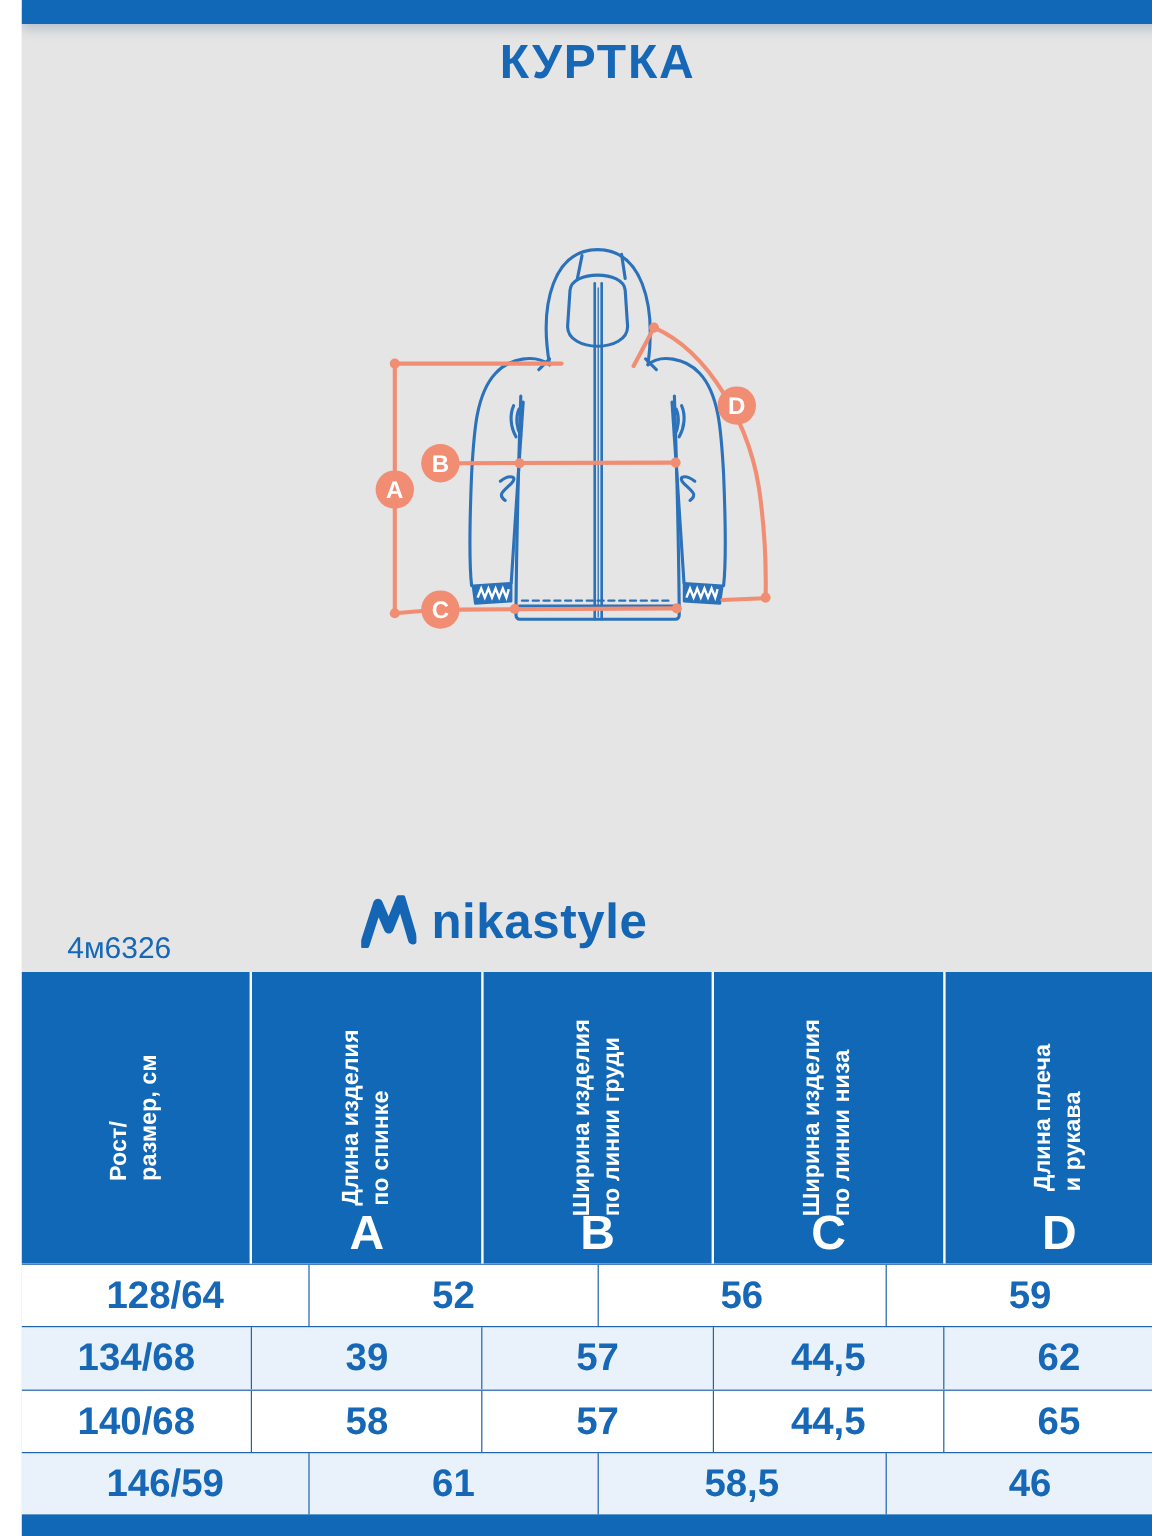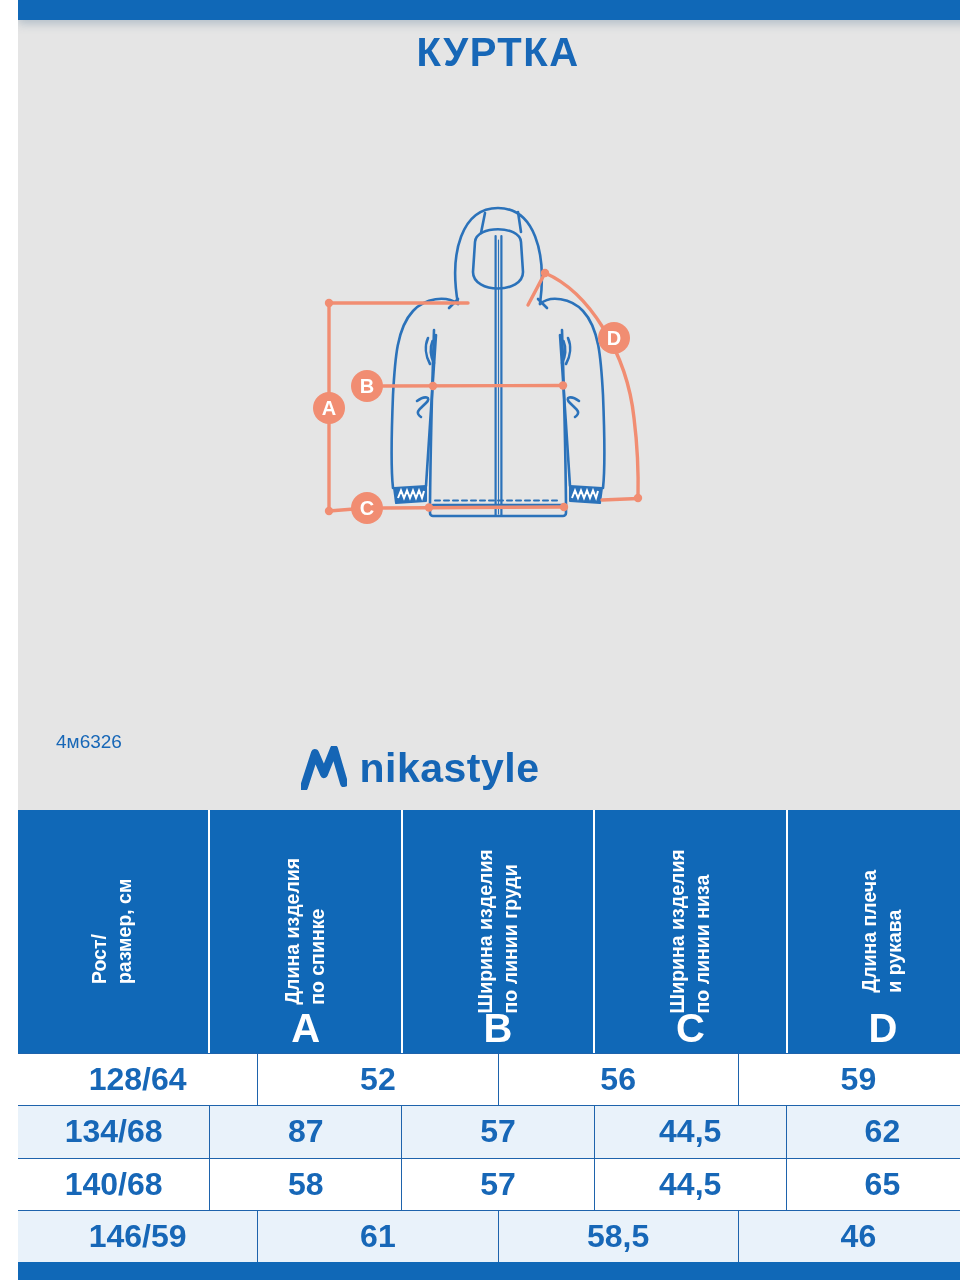--- a/index.html
+++ b/index.html
@@ -16,22 +16,22 @@
     background:#1068B7;
   }
   .title {
     position:absolute; top:30px; left:0; width:960px; text-align:center;
     font-size:40px; font-weight:bold; letter-spacing:1.5px; color:#1767B7;
   }
   .diagram {
     position:absolute; left:280px; top:180px; width:400px; height:360px;
   }
   .product-code {
-    position:absolute; left:38px; top:731px;
-    font-size:19px; color:#1767B7;
+    position:absolute; left:38px; top:776px;
+    font-size:25px; color:#1767B7;
   }
   .logo {
     position:absolute; left:0; top:744px; width:804px; height:48px;
     display:flex; align-items:center; justify-content:center; gap:13px;
   }
   .logo-text {
     font-size:41px; font-weight:bold; color:#1565B5; letter-spacing:0.5px;
   }
   
   .size-table { position:absolute; top:810px; left:0; width:960px; height:452px; }
@@ -189,21 +189,21 @@
 
     <div class="t-body">
       <div class="tr">
         <div class="td">128/64</div>
         <div class="td">52</div>
         <div class="td">56</div>
         <div class="td">59</div>
       </div>
       <div class="tr alt">
         <div class="td">134/68</div>
-        <div class="td">87</div>
+        <div class="td">39</div>
         <div class="td">57</div>
         <div class="td">44,5</div>
         <div class="td">62</div>
       </div>
       <div class="tr">
         <div class="td">140/68</div>
         <div class="td">58</div>
         <div class="td">57</div>
         <div class="td">44,5</div>
         <div class="td">65</div>

